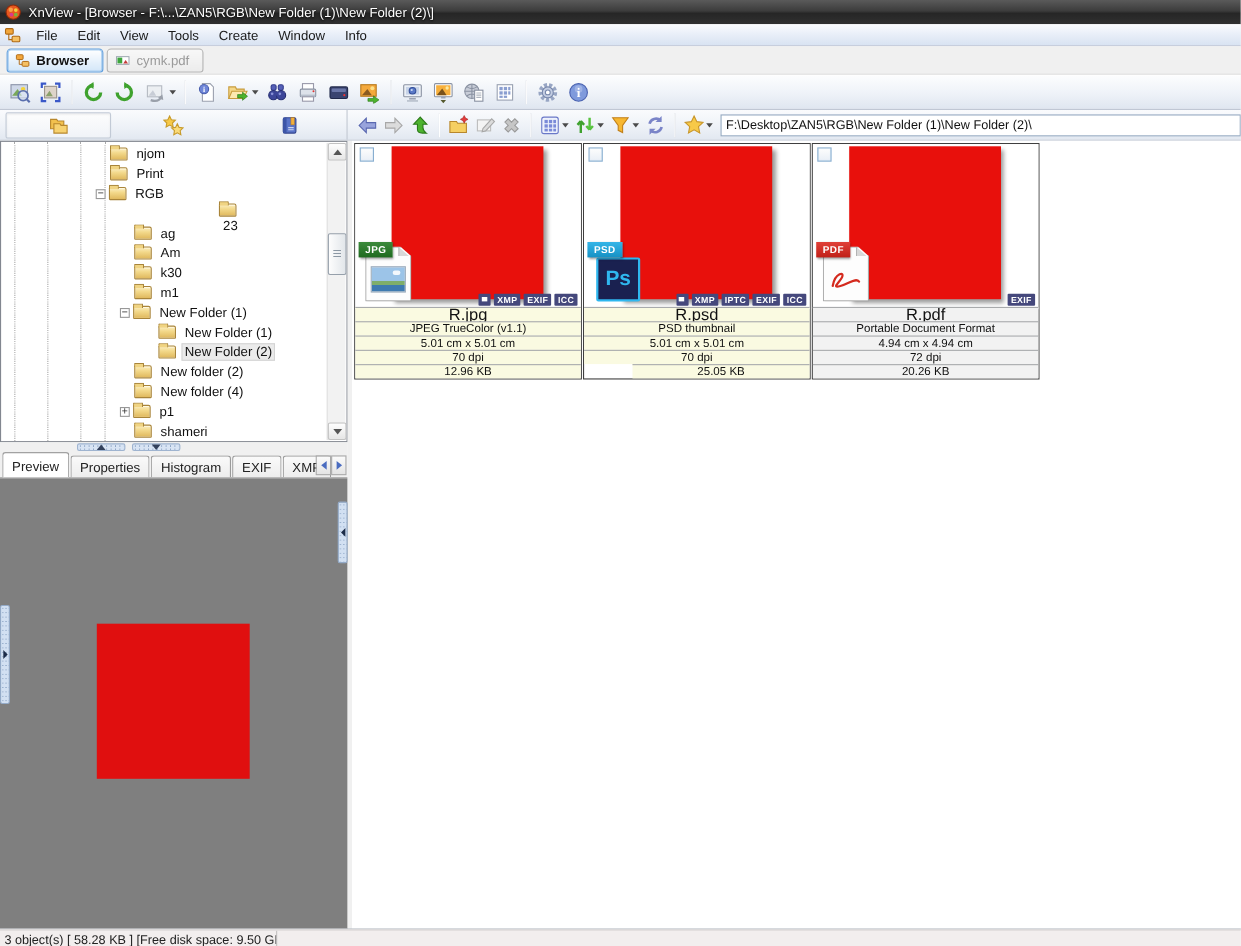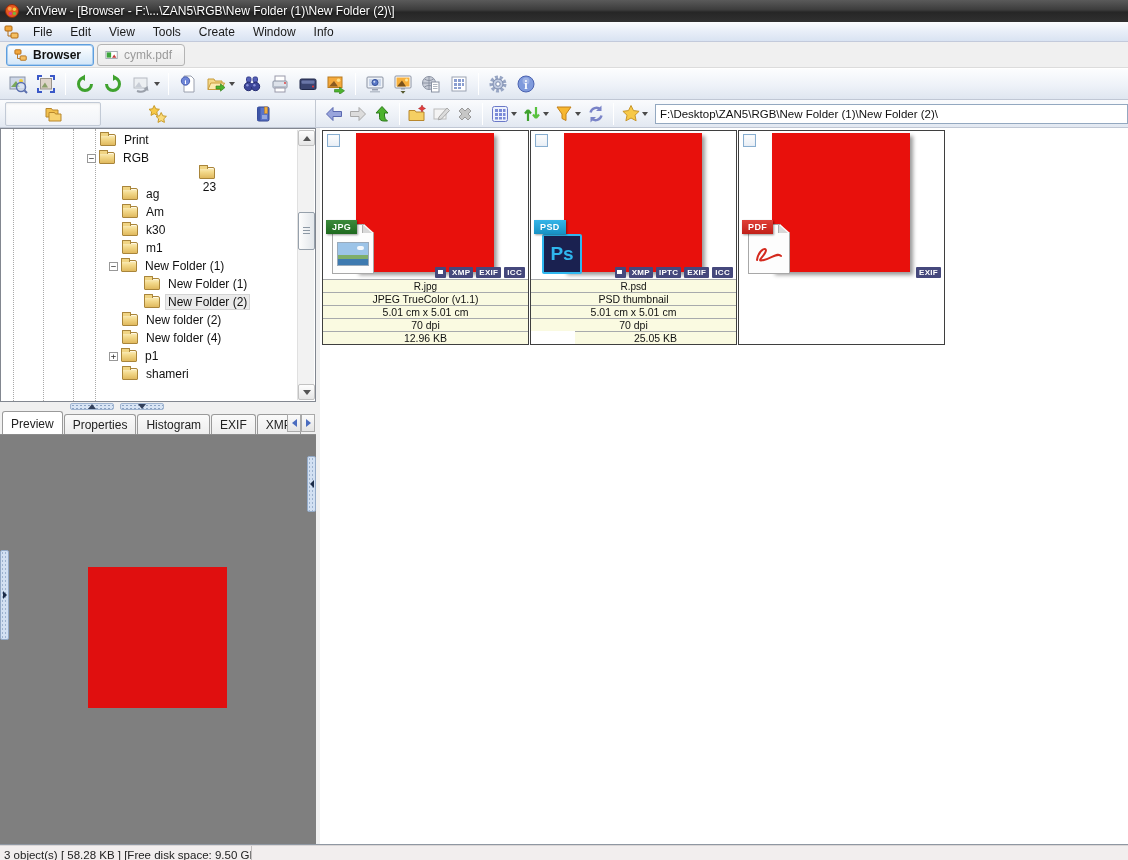--- a/index.html
+++ b/index.html
@@ -125,21 +125,21 @@
   .checkbox { position:absolute; top:3px; left:4px; width:13px; height:13px; border:1px solid #88aed0;
     background:linear-gradient(180deg,#fdfdfd,#e9eff6); box-shadow:0 0 1px #cfe2f2 inset; z-index:4; }
   .badges { position:absolute; right:3px; bottom:3px; display:flex; gap:3px; align-items:center; z-index:4; }
   .badge { background:#45487c; color:#fff; font-size:8px; font-weight:bold; line-height:9px; padding:1px 3px;
     border-radius:1px; font-family:"Liberation Sans",sans-serif; letter-spacing:.3px; }
   .badge-note { width:11px; height:11px; position:relative; }
   .badge-note::after { content:""; position:absolute; left:2.5px; top:3px; width:5px; height:4px; background:#fff; }
   .info { position:absolute; left:0; right:0; bottom:0; }
   .irow { height:13px; line-height:13px; font-size:10.5px; text-align:center; color:#111;
     border-top:1px solid #a8aaac; overflow:hidden; white-space:nowrap; }
-  .irow.i-name { font-size:10px; }
+  .irow.i-name { font-size:15px; }
 
   
   .ft-icon { position:absolute; left:3px; bottom:5px; width:52px; height:58px; z-index:3; }
   .fi { position:relative; width:100%; height:100%; }
   .fi .page { position:absolute; left:6px; top:6px; width:42px; height:50px; background:#fdfdfd;
     border:1px solid #a8a8a8; box-shadow:1px 2px 3px rgba(0,0,0,.35);
     clip-path:polygon(0 0, 76% 0, 100% 18%, 100% 100%, 0 100%); }
   .fi .fold { position:absolute; right:6px; top:6px; width:10px; height:9px; background:#d8d8d8;
     clip-path:polygon(0 0, 100% 100%, 0 100%); border-left:1px solid #b0b0b0; }
   .banner { position:absolute; left:0; top:2px; height:14px; padding:0 6px; display:flex; align-items:center;
@@ -486,20 +486,25 @@
   <div class="left-panel">
 
     <div class="tree-wrap">
       <div class="tree-guides">
         <span style="left:12px"></span>
           <span style="left:42px"></span>
           <span style="left:72px"></span>
           <span style="left:94px"></span>
       </div>
       <div class="tree-rows" id="tree-rows">
+  <div class="tree-row" style="padding-left: 99px;">
+
+    <span class="folder-icon"></span>
+    <span class="tree-label">njom</span>
+  </div>
 
   <div class="tree-row" style="padding-left: 99px;">
 
     <span class="folder-icon"></span>
     <span class="tree-label">Print</span>
   </div>
 
   <div class="tree-row" style="padding-left: 86px;">
     <span class="expander">−</span>
     <span class="folder-icon"></span>
@@ -704,20 +709,27 @@
                 </div>
     <svg class="swoosh" width="34" height="28" viewBox="0 0 34 28">
       <path d="M5 20 C7 8 17 6 13 13 C10 18 4 22 12 20 C20 18 26 12 29 16" stroke="#d42a1e" fill="none" stroke-width="2" stroke-linecap="round"></path>
     </svg>
   </div>
 </div>
       <div class="badges">
               <span class="badge">EXIF</span>
             </div>
     </div>
+    <div class="info">
+      <div class="irow i-name" style="background: rgb(242, 242, 242);">R.pdf</div>
+      <div class="irow i-format" style="background: rgb(242, 242, 242);">Portable Document Format</div>
+      <div class="irow i-dims" style="background: rgb(242, 242, 242);">4.94 cm x 4.94 cm</div>
+      <div class="irow i-dpi" style="background: rgb(242, 242, 242);">72 dpi</div>
+      <div class="irow i-size" style="background: rgb(242, 242, 242);">20.26 KB</div>
+    </div>
   </div>
 </div>
   </div>
 </div>
 
 <div class="statusbar">
   <div class="status-cell">3 object(s) [ 58.28 KB ] [Free disk space: 9.50 GB]</div>
 </div>
 
 </body></html>

